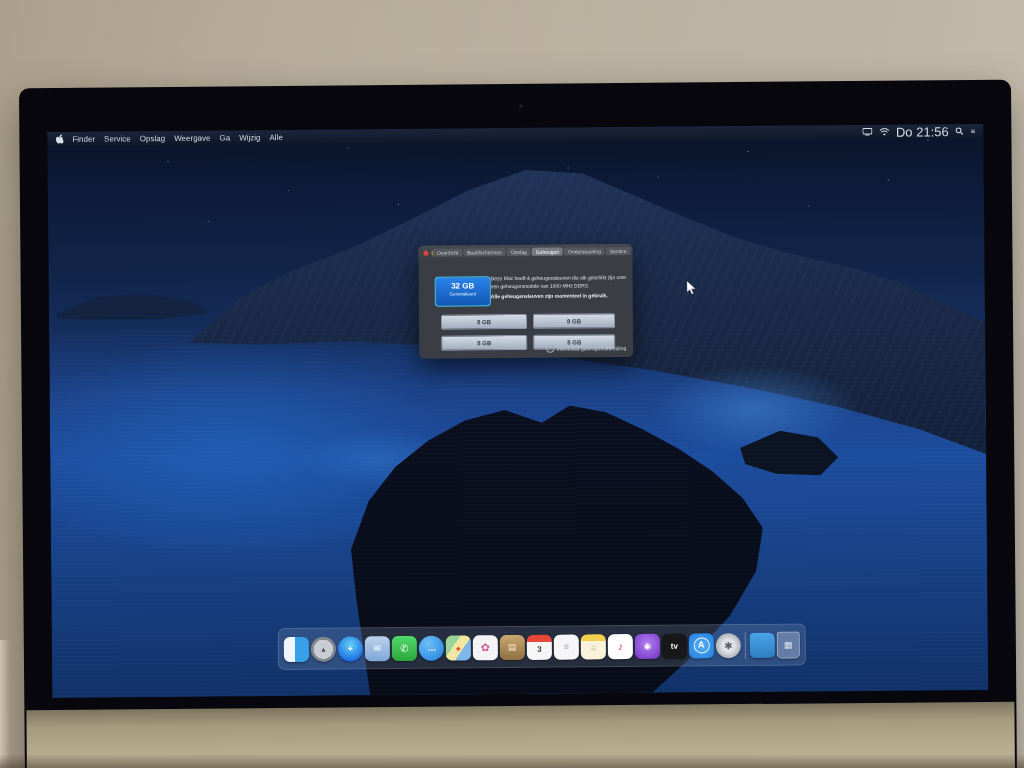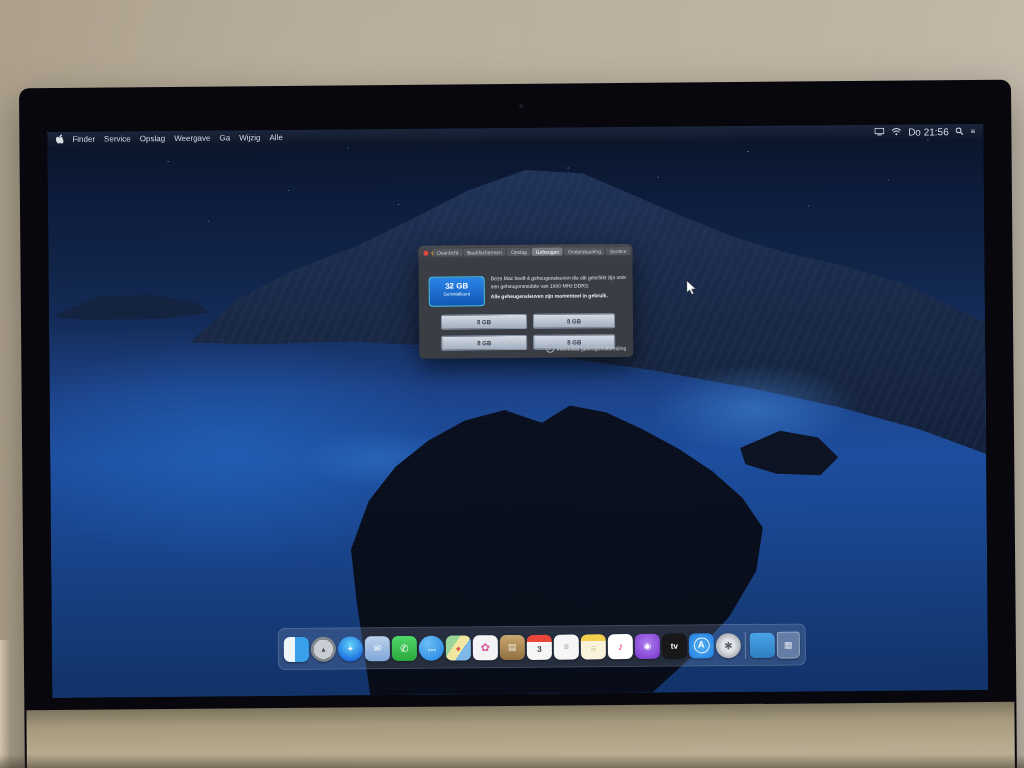--- a/index.html
+++ b/index.html
@@ -55,36 +55,36 @@
     clip-path:polygon(690px 322px,730px 305px,768px 312px,788px 332px,770px 350px,726px 348px,695px 338px);}
   .wp-waves{position:absolute;left:0;top:200px;right:0;bottom:0;opacity:.45;
     background:repeating-linear-gradient(180deg,rgba(255,255,255,.025) 0 1px,transparent 1px 4px);}
   
   .menubar{position:absolute;left:0;top:0;right:0;height:14px;display:flex;align-items:center;
     padding:0 8px;gap:9px;font-size:8px;color:#d4dae4;
     background:linear-gradient(180deg,rgba(28,38,60,.95),rgba(16,24,42,.9));}
   .menubar .mi{white-space:nowrap;}
   .menubar .bold{font-weight:normal;}
   .mb-right{margin-left:auto;display:flex;align-items:center;gap:7px;}
-  .mb-clock{font-size:10px;}
+  .mb-clock{font-size:13px;}
   .mb-ico svg{display:block;}
   .apple-mb{width:8px;height:10px;fill:#d8dde6;}
   
   .dialog{position:absolute;left:370px;top:117px;width:214px;height:113px;
     background:#3a3d43;border-radius:5px;box-shadow:0 10px 26px rgba(0,0,0,.55);}
   .titlebar{position:relative;height:14px;border-radius:5px 5px 0 0;
     background:linear-gradient(180deg,#474a50,#3b3e44);display:flex;align-items:center;padding:0 5px;}
   .lights{display:flex;gap:3px;}
   .light{width:5px;height:5px;border-radius:50%;}
   .l-red{background:#e0443e;} .l-yel{background:#dea123;} .l-grn{background:#24a732;}
   .tabs{position:absolute;left:53%;top:2.5px;transform:translateX(-50%);display:flex;gap:1px;}
   .tab{font-size:5px;line-height:8px;color:#cdd1d8;background:#54575d;padding:0 4px;border-radius:2px;white-space:nowrap;}
   .tab.selected{background:#787b82;color:#fff;}
   .dlg-content{position:relative;height:99px;}
-  .mem-box{position:absolute;left:10px;top:17px;width:54px;height:28px;border:1px solid #45c8f5;
+  .mem-box{position:absolute;left:16px;top:17px;width:54px;height:28px;border:1px solid #45c8f5;
     background:linear-gradient(180deg,#2a84e8,#1257b5);border-radius:4px;text-align:center;color:#fff;}
   .mem-total{font-size:8px;font-weight:bold;margin-top:4px;}
   .mem-sub{font-size:4.5px;color:#d6ecff;margin-top:1px;}
   .desc1{position:absolute;left:72px;top:16px;width:136px;font-size:5px;line-height:1.55;color:#dde1e8;}
   .desc2{position:absolute;left:72px;top:34px;width:136px;font-size:5px;font-weight:bold;color:#eef1f5;}
   .slot{position:absolute;height:13px;border-radius:2px;display:flex;align-items:center;justify-content:center;
     background:linear-gradient(180deg,#d4dbe5,#a2aebe);border:0.5px solid #8a96a8;
     font-size:6px;font-weight:bold;color:#39404e;}
   .slot1{left:22px;top:55px;width:84px;} .slot2{left:114px;top:55px;width:80px;}
   .slot3{left:22px;top:76px;width:84px;} .slot4{left:114px;top:76px;width:80px;}

